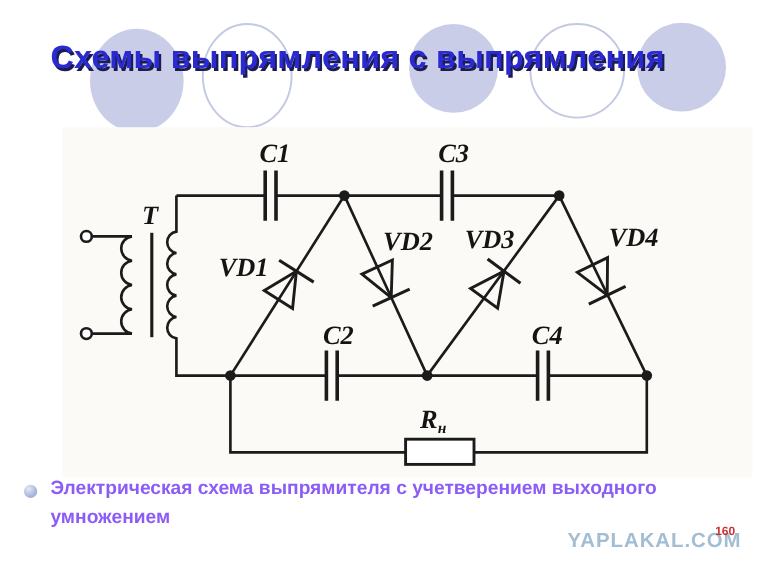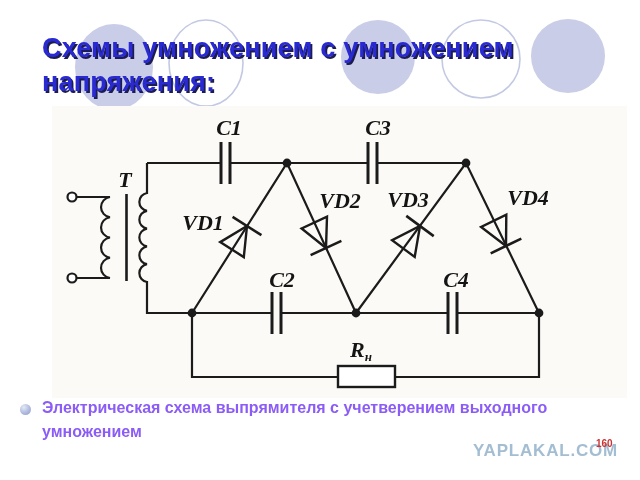--- a/index.html
+++ b/index.html
@@ -51,22 +51,21 @@
 
   <svg class="decor-svg" width="640" height="115" viewBox="0 0 640 115">
     <ellipse cx="114" cy="67" rx="39" ry="43" fill="#c9cde8"></ellipse>
     <ellipse cx="206" cy="63" rx="37" ry="43" fill="none" stroke="#c3c9e3" stroke-width="1.6"></ellipse>
     <circle cx="378" cy="57" r="37" fill="#c9cde8"></circle>
     <circle cx="481" cy="59" r="39" fill="none" stroke="#c3c9e3" stroke-width="1.6"></circle>
     <circle cx="568" cy="56" r="37" fill="#c9cde8"></circle>
   </svg>
 
   <div class="title">
-    <div>Схемы умножением с умножением</div>
-    <div>напряжения:</div>
+    <div>Схемы выпрямления с выпрямления</div>
   </div>
 
   <svg class="circuit-svg" width="640" height="480" viewBox="0 0 640 480">
     <rect x="52" y="106" width="575" height="292" fill="#fbfaf6"></rect>
 
     <g stroke="#1b1b1b" stroke-width="2.2" fill="none" stroke-linecap="butt">
 
       <path d="M76.5 197 H110 a10.2 10.2 0 0 0 0 20.25 a10.2 10.2 0 0 0 0 20.25 a10.2 10.2 0 0 0 0 20.25 a10.2 10.2 0 0 0 0 20.25 H76.5"></path>
       <line x1="126.5" y1="194" x2="126.5" y2="281" stroke-width="2.6"></line>
       <path d="M147 163 V193 a9 9 0 0 0 0 17.8 a9 9 0 0 0 0 17.8 a9 9 0 0 0 0 17.8 a9 9 0 0 0 0 17.8 a9 9 0 0 0 0 17.8 V313 H192"></path>

